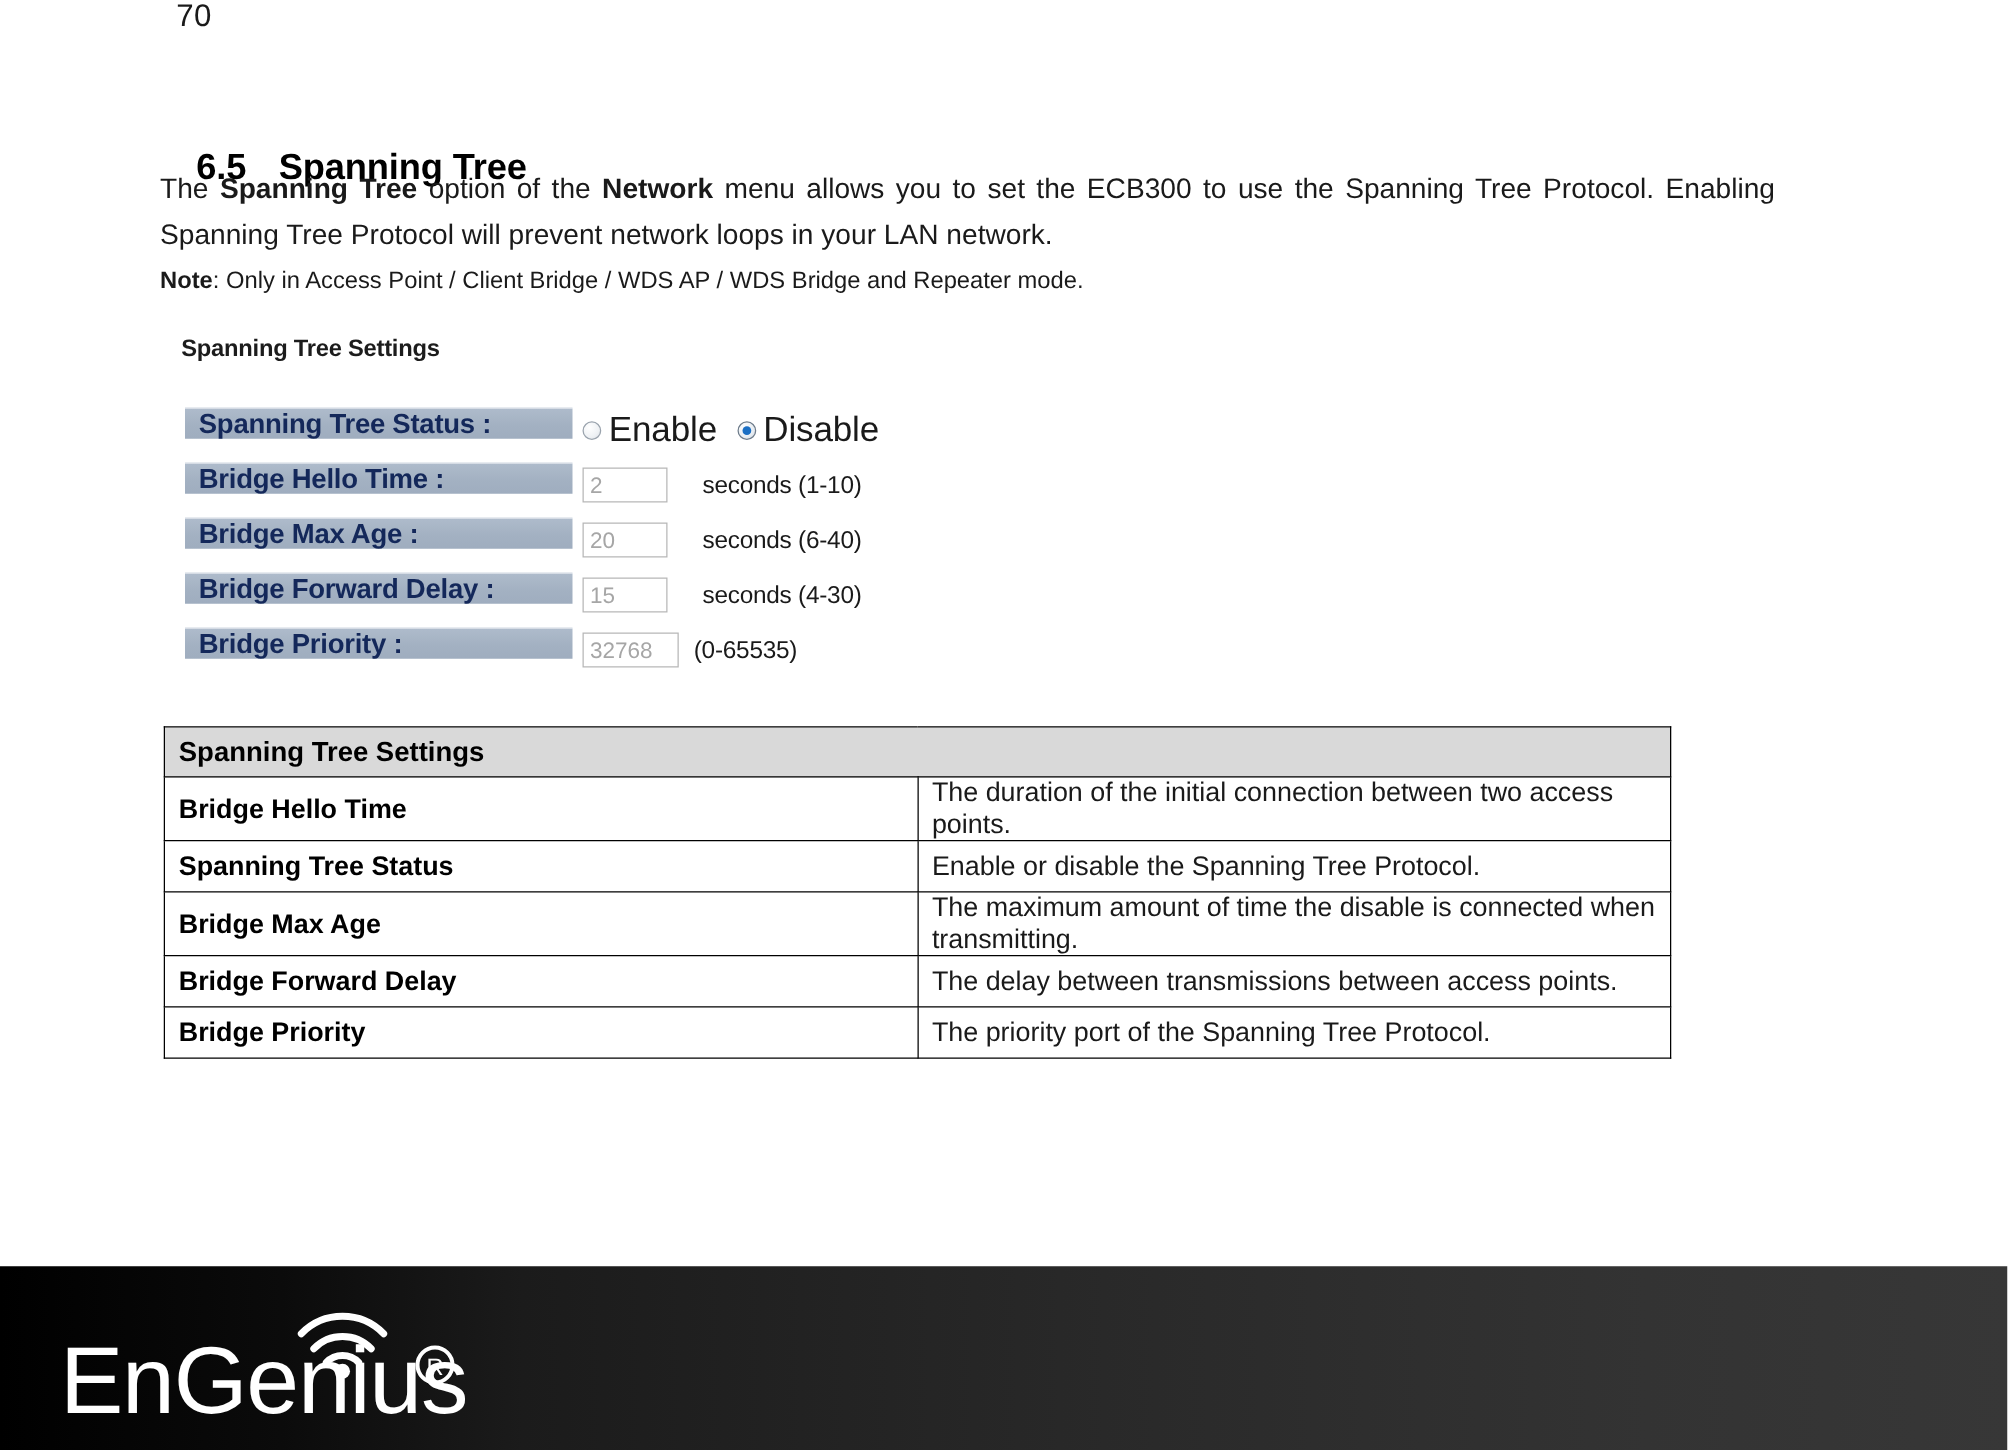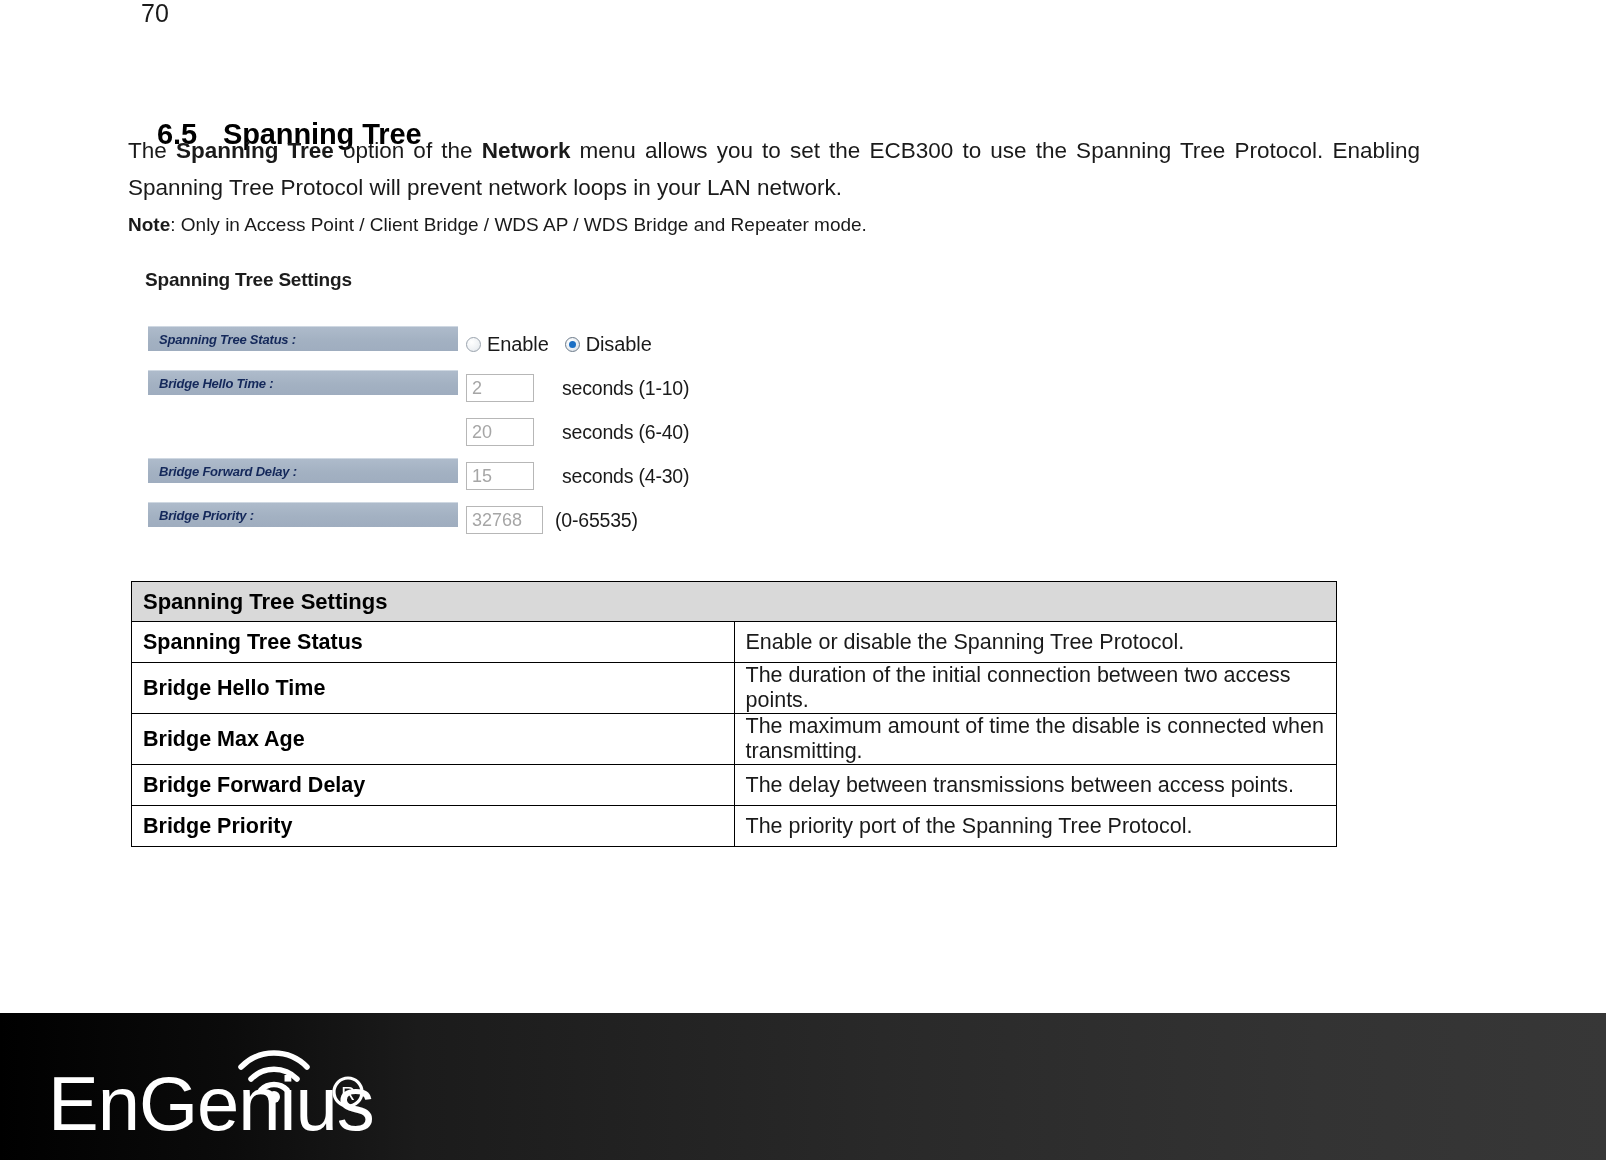--- a/index.html
+++ b/index.html
@@ -80,28 +80,27 @@
     height: 44px;
     margin-bottom: 0px;
   }
   .ui-label {
     position: absolute;
     left: 0; top: 2px;
     width: 310px; height: 25px;
     background: linear-gradient(to bottom, #aebbcb 0%, #a3b1c2 55%, #9fadbf 100%);
     border-top: 1px solid #cfd8e2;
     color: #14285a;
-    font-size: 13px;
+    font-size: 22px;
     font-weight: bold;
     display: flex;
     align-items: center;
     padding-left: 11px;
     letter-spacing: -0.2px;
     filter: blur(0.3px);
-    font-style: italic;
   }
   .ui-control {
     position: absolute;
     left: 318px; top: 2px;
     height: 36px;
     display: flex;
     align-items: center;
   }
   .radio-group { display: flex; align-items: center; gap: 16px; }
   .radio-item { display: flex; align-items: center; gap: 6px; }
@@ -119,21 +118,21 @@
     left: 3px; top: 3px;
     width: 7px; height: 7px;
     border-radius: 50%;
     background: #1b6fc4;
   }
   .radio-dot.checked {
     border-color: #6d7b8a;
     background: radial-gradient(circle at 35% 32%, #ffffff 0%, #e8edf2 60%, #cfd6de 100%);
   }
   .radio-label {
-    font-size: 20px;
+    font-size: 28px;
     color: #1a1a1a;
     letter-spacing: -0.1px;
     filter: blur(0.25px);
   }
   .ui-input {
     width: 68px; height: 28px;
     border: 1px solid #b7b7b7;
     background: #ffffff;
     color: #a6a6a6;
     font-size: 18px;
@@ -245,20 +244,21 @@
 
     <div class="ui-row">
       <div class="ui-label">Bridge Hello Time :</div>
       <div class="ui-control">
         <div class="ui-input">2</div>
         <span class="ui-hint">seconds (1-10)</span>
       </div>
     </div>
 
     <div class="ui-row">
+      <div class="ui-label">Bridge Max Age :</div>
       <div class="ui-control">
         <div class="ui-input">20</div>
         <span class="ui-hint">seconds (6-40)</span>
       </div>
     </div>
 
     <div class="ui-row">
       <div class="ui-label">Bridge Forward Delay :</div>
       <div class="ui-control">
         <div class="ui-input">15</div>
@@ -278,26 +278,26 @@
 </div>
 
 <table class="desc-table">
   <thead>
     <tr>
       <th colspan="2">Spanning Tree Settings</th>
     </tr>
   </thead>
   <tbody>
     <tr>
+      <td class="col-term">Bridge Hello Time</td>
+      <td class="col-desc">The duration of the initial connection between two access points.</td>
+    </tr>
+    <tr>
       <td class="col-term">Spanning Tree Status</td>
       <td class="col-desc">Enable or disable the Spanning Tree Protocol.</td>
-    </tr>
-    <tr>
-      <td class="col-term">Bridge Hello Time</td>
-      <td class="col-desc">The duration of the initial connection between two access points.</td>
     </tr>
     <tr>
       <td class="col-term">Bridge Max Age</td>
       <td class="col-desc">The maximum amount of time the disable is connected when transmitting.</td>
     </tr>
     <tr>
       <td class="col-term">Bridge Forward Delay</td>
       <td class="col-desc">The delay between transmissions between access points.</td>
     </tr>
     <tr>

